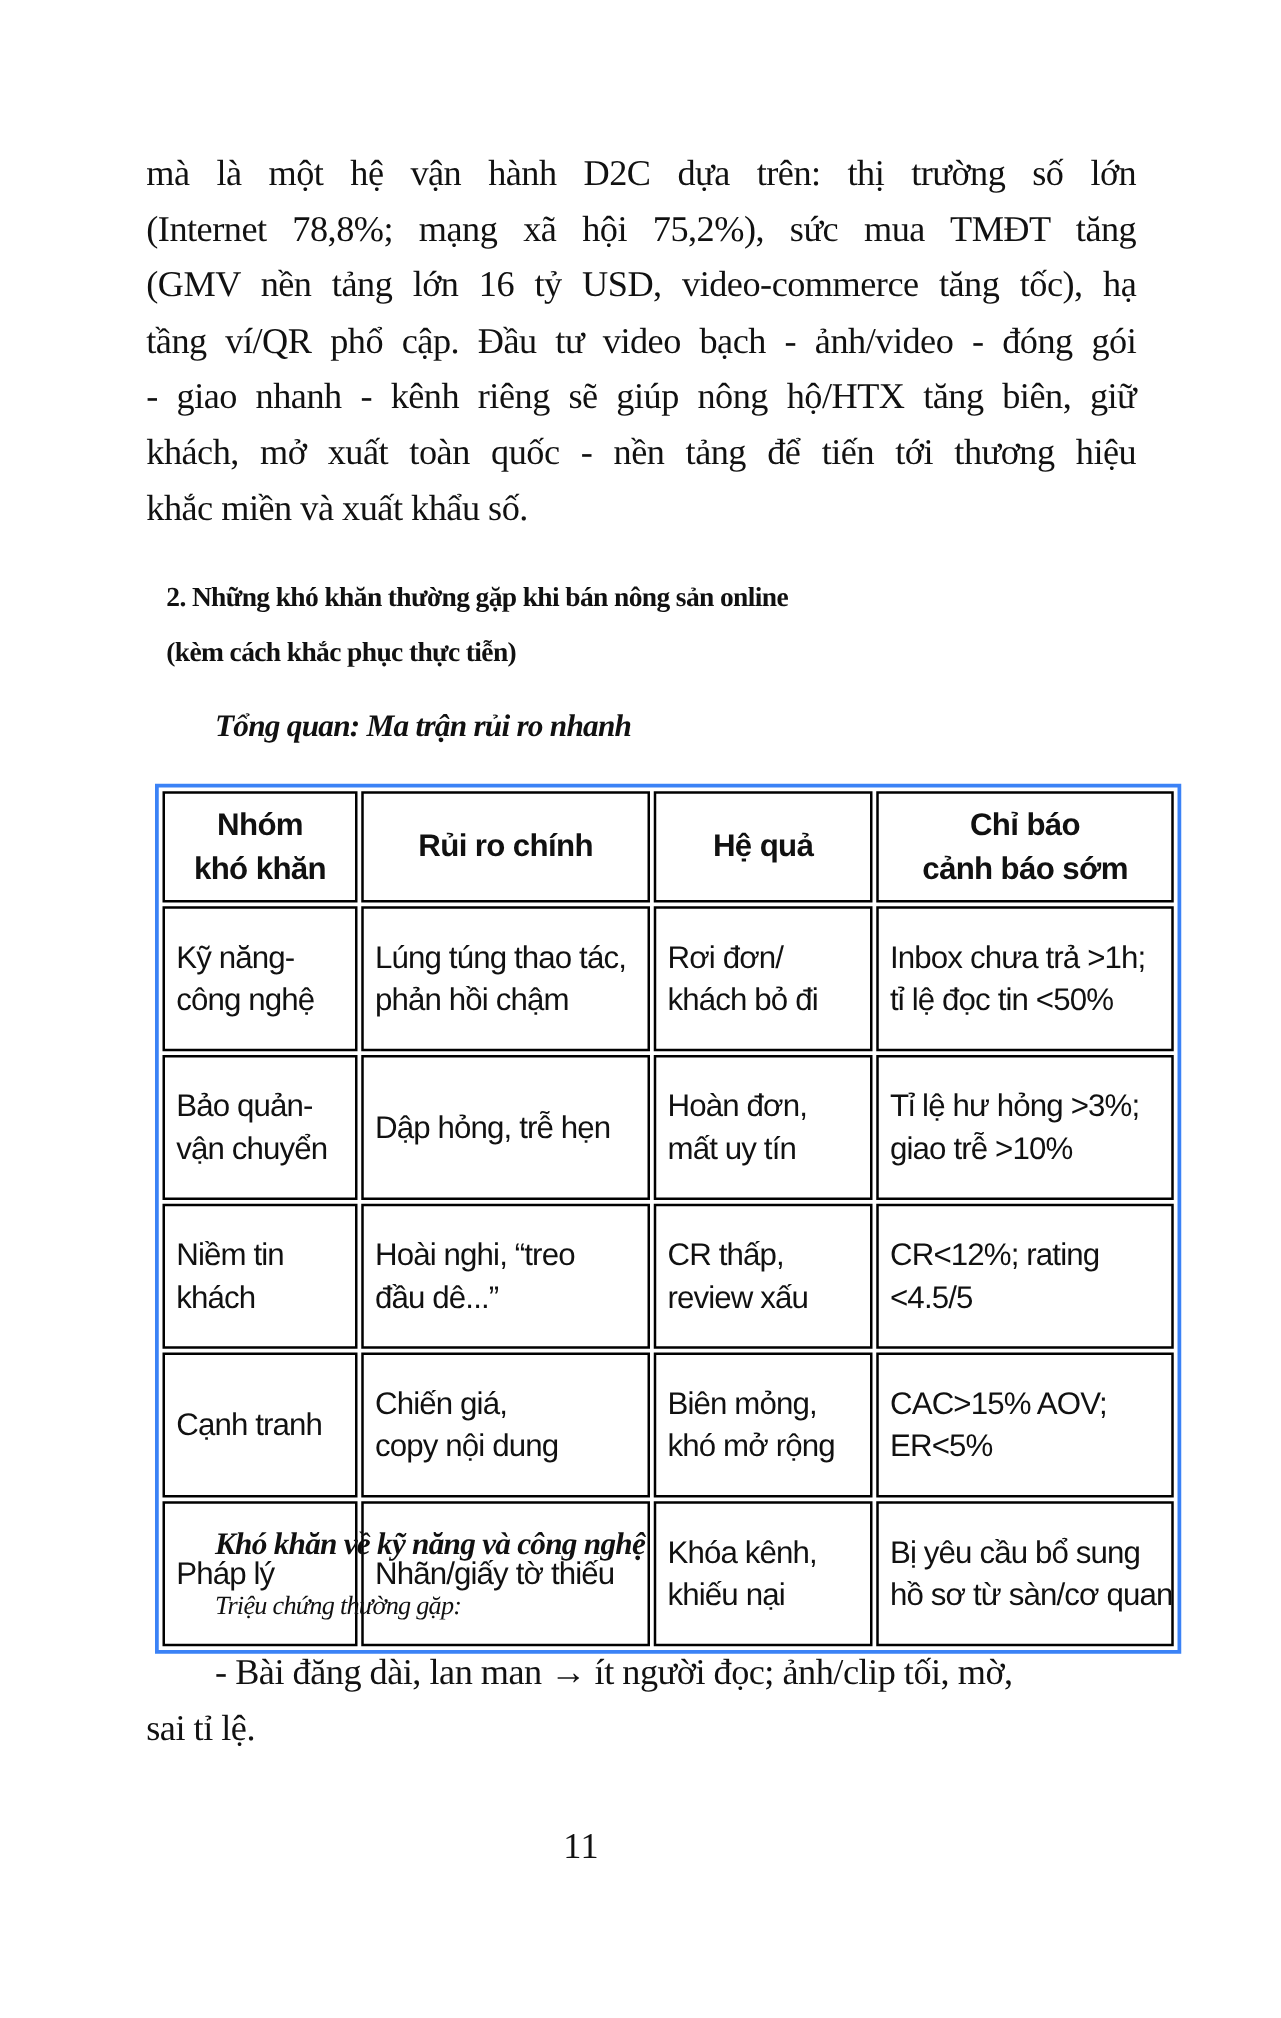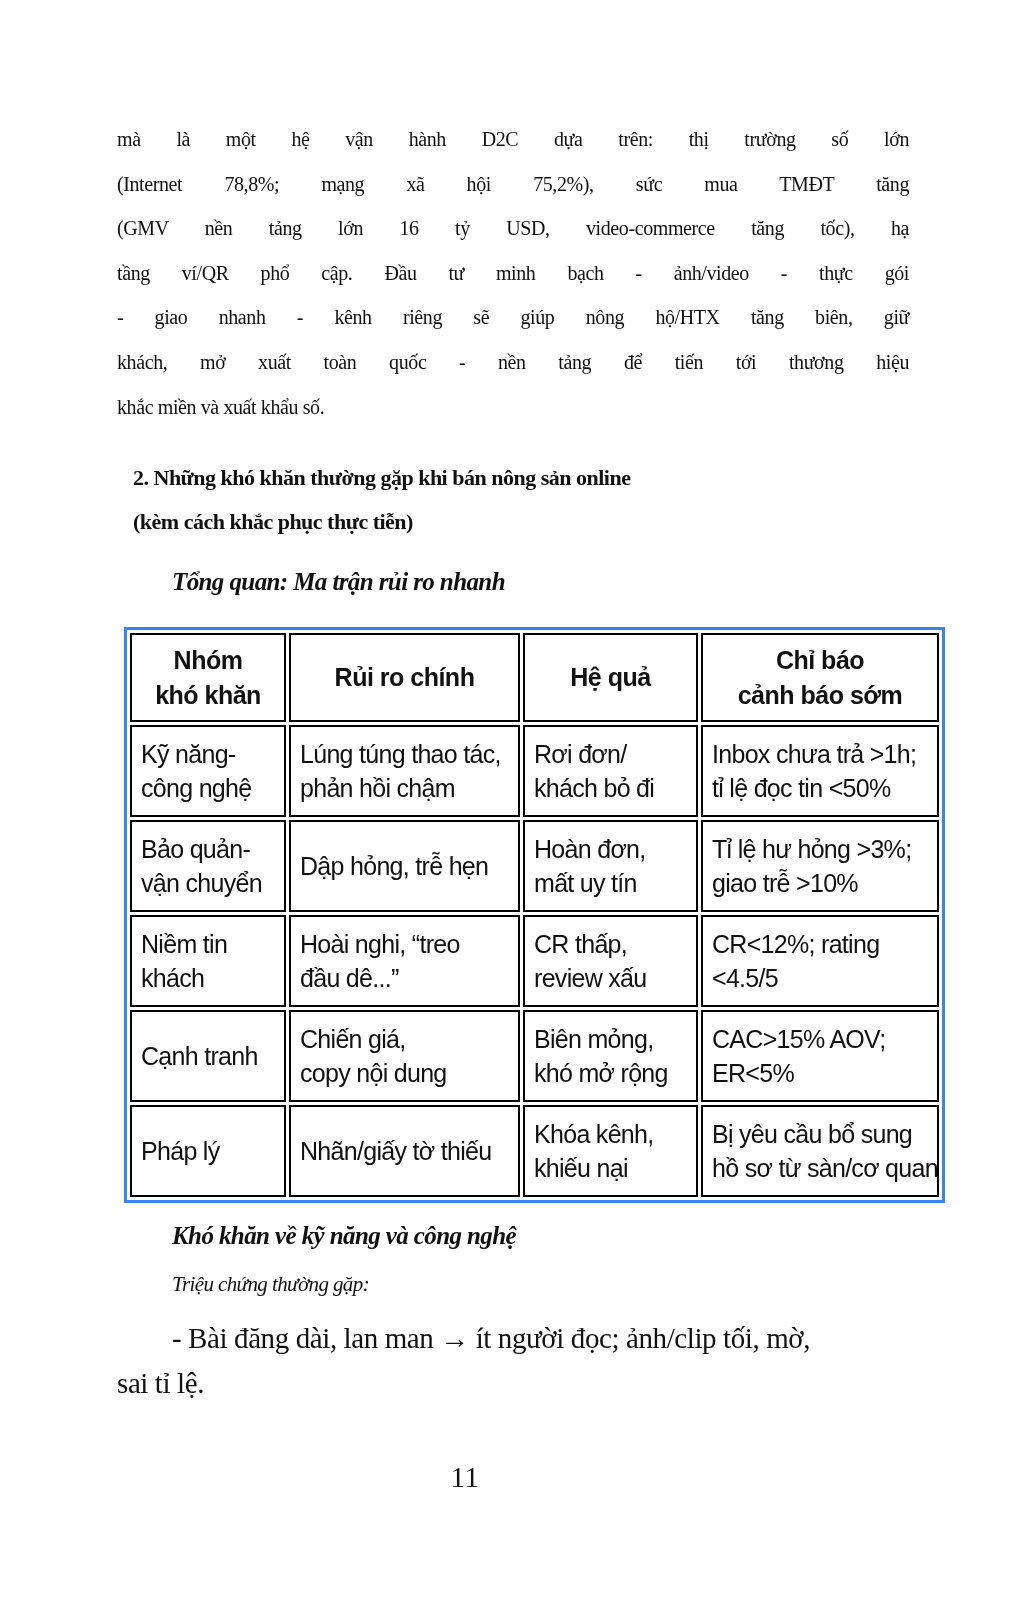--- a/index.html
+++ b/index.html
@@ -18,21 +18,21 @@
   .page {
     position: absolute;
     left: 117px;
     top: 0;
     width: 792px;
   }
   .para {
     position: absolute;
     left: 0;
     width: 792px;
-    font-size: 20px;
+    font-size: 29px;
     line-height: 44.6px;
     text-align: justify;
     letter-spacing: -0.4px;
     word-spacing: 0px;
     transform-origin: 0 0;
   }
   .para .line {
     display: block;
     white-space: nowrap;
     text-align: justify;
@@ -99,21 +99,21 @@
     font-weight: bold;
     text-align: center;
     letter-spacing: -0.5px;
   }
   .risk-table td {
     font-weight: normal;
     text-align: left;
   }
   .risk-table .cell-line { display: block; white-space: nowrap; }
   .risk-table tr.head-row { height: 89px; }
-  .risk-table tr.body-row { height: 92px; }
+  .risk-table tr.body-row { height: 116px; }
 
   .page-number {
     position: absolute;
     left: 0;
     width: 930px;
     top: 1461px;
     text-align: center;
     font-size: 29px;
     font-family: "Liberation Serif", "DejaVu Serif", serif;
     letter-spacing: 0.5px;
@@ -121,21 +121,21 @@
 </style>
 </head>
 <body>
 
 <div class="page">
 
   <div class="para" style="top:117px;">
     <span class="line">mà là một hệ vận hành D2C dựa trên: thị trường số lớn</span>
     <span class="line">(Internet 78,8%; mạng xã hội 75,2%), sức mua TMĐT tăng</span>
     <span class="line">(GMV nền tảng lớn 16 tỷ USD, video-commerce tăng tốc), hạ</span>
-    <span class="line">tầng ví/QR phổ cập. Đầu tư minh bạch - ảnh/video - thực gói</span>
+    <span class="line">tầng ví/QR phổ cập. Đầu tư video bạch - ảnh/video - đóng gói</span>
     <span class="line">- giao nhanh - kênh riêng sẽ giúp nông hộ/HTX tăng biên, giữ</span>
     <span class="line">khách, mở xuất toàn quốc - nền tảng để tiến tới thương hiệu</span>
     <span class="line last">khắc miền và xuất khẩu số.</span>
   </div>
 
   <div class="heading" style="top:456px;">
     <span class="line">2. Những khó khăn thường gặp khi bán nông sản online</span>
     <span class="line">(kèm cách khắc phục thực tiễn)</span>
   </div>
 

